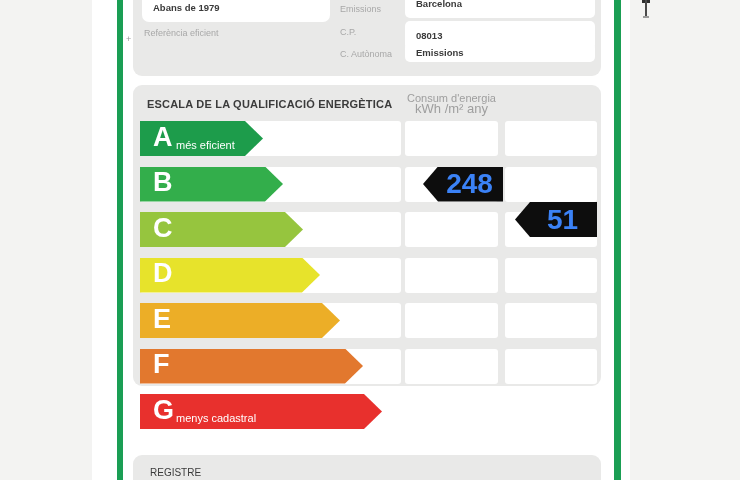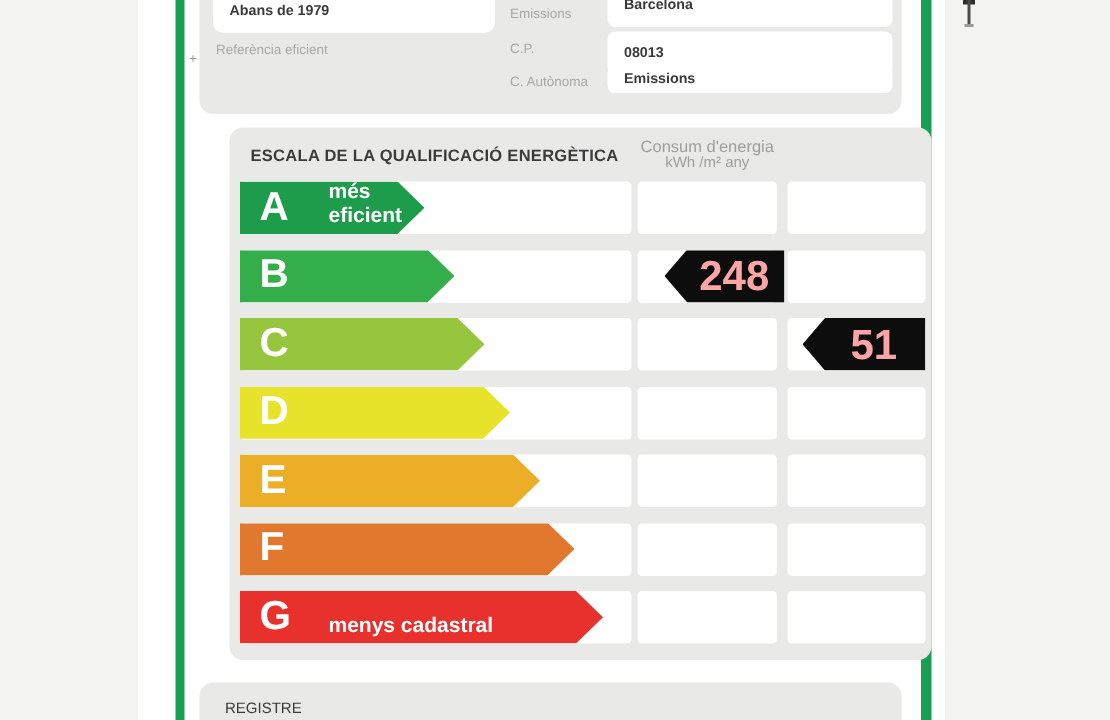--- a/index.html
+++ b/index.html
@@ -8,47 +8,47 @@
     position:relative;width:740px;height:480px;overflow:hidden;
     font-family:"Liberation Sans",sans-serif;background:#f3f3f2;
   }
   .page{position:absolute;left:92px;top:0;width:538px;height:480px;background:#ffffff;}
   .green-stripe{position:absolute;top:0;height:480px;background:#1a9e54;}
   .green-stripe.left{left:117px;width:6px;}
   .green-stripe.right{left:614px;width:7px;}
 
   .panel{position:absolute;left:133px;width:468px;background:#e9e9e8;border-radius:9px;}
   .panel-form{top:-34px;height:110px;}
-  .panel-scale{top:85px;height:355px;margin-left:20px;}
+  .panel-scale{top:85px;height:301px;}
   .panel-registre{top:455px;height:40px;}
 
   .input-box{position:absolute;background:#ffffff;border-radius:5px;
     color:#3a3a3a;font-weight:bold;font-size:9.5px;display:flex;align-items:center;padding-left:11px;}
   .field-label{position:absolute;color:#a8a8a8;font-size:9px;}
 
   .box-period{left:9px;top:10px;width:188px;height:46px;border-radius:7px;
     align-items:flex-end;padding-bottom:9px;}
   .label-cadastral{left:11px;top:62px;}
   .box-cadastral{left:9px;top:76px;width:188px;height:23px;}
 
   .scale-title{position:absolute;left:14px;top:13px;font-size:11px;font-weight:bold;
     color:#3b3b3b;letter-spacing:0.2px;}
   .col-header{position:absolute;top:7px;text-align:center;color:#9e9e9e;}
   .col-header .ch-title{font-size:11px;line-height:12px;}
-  .col-header .ch-unit{font-size:10px;line-height:10px;}
+  .col-header .ch-unit{font-size:13px;line-height:10px;}
   .col-header.consum{left:272px;width:93px;}
   .col-header.emissions{left:372px;width:92px;}
 
   .cell{position:absolute;background:#ffffff;border-radius:3px;height:35px;}
   .rating-arrow{position:absolute;height:35px;
     clip-path:polygon(0 0,calc(100% - 18px) 0,100% 50%,calc(100% - 18px) 100%,0 100%);}
   .rating-letter{position:absolute;left:13px;top:50%;transform:translateY(-54%);
     color:#ffffff;font-weight:bold;font-size:27px;line-height:27px;}
-  .rating-note{position:absolute;left:59px;bottom:5px;color:#ffffff;font-weight:bold;font-size:14px;}
-  .value-badge{position:absolute;height:35px;color:#fca5a5;font-weight:bold;font-size:28px;
+  .rating-note{position:absolute;left:36px;bottom:5px;color:#ffffff;font-weight:normal;font-size:11px;}
+  .value-badge{position:absolute;height:35px;color:#3b82f6;font-weight:bold;font-size:28px;
     display:flex;align-items:center;justify-content:center;padding-left:13px;
     clip-path:polygon(15px 0,100% 0,100% 100%,15px 100%,0 50%);}
 
   .registre-title{position:absolute;left:17px;top:12px;font-size:10px;font-weight:normal;color:#3b3b3b;text-align:center;}
   .registre-valid{position:absolute;left:277px;top:12px;font-size:11px;color:#a8a8a8;margin-top:48px;}
 
   .ibeam{position:absolute;left:641px;top:0;width:10px;height:18px;}
   .ibeam .stem{position:absolute;left:4px;top:0;width:2px;height:18px;background:#4a4a4a;}
   .ibeam .bar-t{position:absolute;left:1px;top:0;width:8px;height:3px;background:#2e2e2e;}
   .ibeam .bar-b{position:absolute;left:2px;bottom:0;width:6px;height:2px;background:#9a9a9a;}
@@ -103,21 +103,21 @@
         <div class="rating-arrow" style="left: 7px; width: 143px; background: rgb(51, 174, 75); top: 81.5px;">
           <span class="rating-letter">B</span>
         </div>
         <div class="value-badge" style="left: 290px; width: 80px; background: rgb(13, 13, 13); top: 81.5px;">248</div>
         <div class="cell" style="left: 7px; width: 261px; top: 127px;"></div>
         <div class="cell" style="left: 272px; width: 93px; top: 127px;"></div>
         <div class="cell" style="left: 372px; width: 92px; top: 127px;"></div>
         <div class="rating-arrow" style="left: 7px; width: 163px; background: rgb(150, 197, 62); top: 127px;">
           <span class="rating-letter">C</span>
         </div>
-        <div class="value-badge" style="left: 382px; width: 82px; background: rgb(13, 13, 13); top: 127px;">51</div>
+        <div class="value-badge" style="left: 382px; width: 82px; background: rgb(13, 13, 13); top: 117px;">51</div>
         <div class="cell" style="left: 7px; width: 261px; top: 172.5px;"></div>
         <div class="cell" style="left: 272px; width: 93px; top: 172.5px;"></div>
         <div class="cell" style="left: 372px; width: 92px; top: 172.5px;"></div>
         <div class="rating-arrow" style="left: 7px; width: 180px; background: rgb(231, 227, 43); top: 172.5px;">
           <span class="rating-letter">D</span>
         </div>
         <div class="cell" style="left: 7px; width: 261px; top: 218px;"></div>
         <div class="cell" style="left: 272px; width: 93px; top: 218px;"></div>
         <div class="cell" style="left: 372px; width: 92px; top: 218px;"></div>
         <div class="rating-arrow" style="left: 7px; width: 200px; background: rgb(236, 174, 39); top: 218px;">

